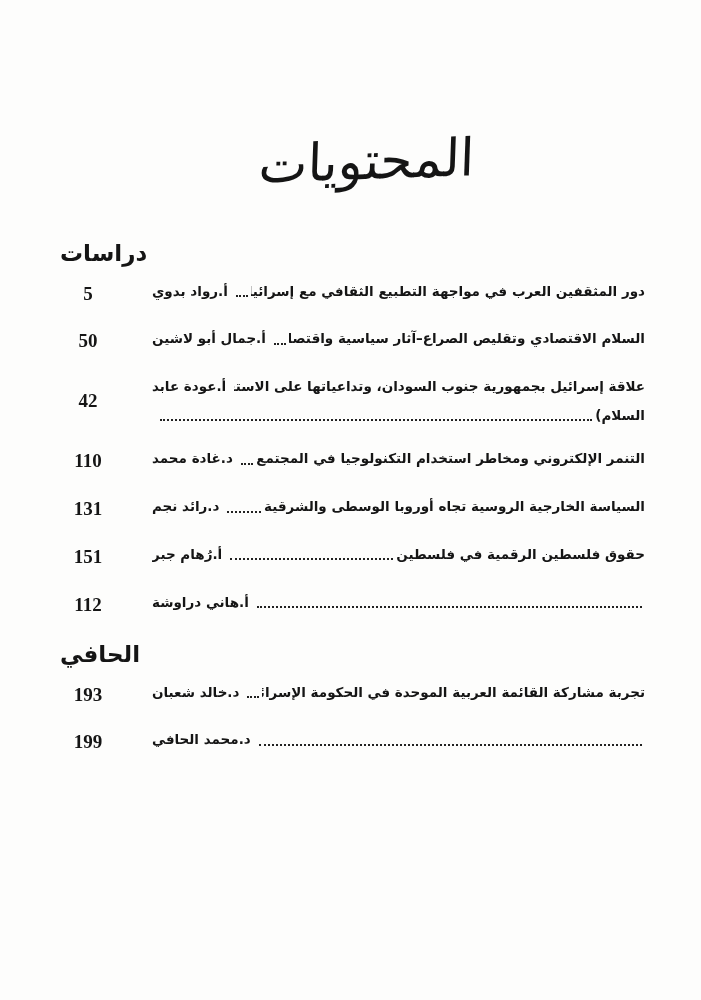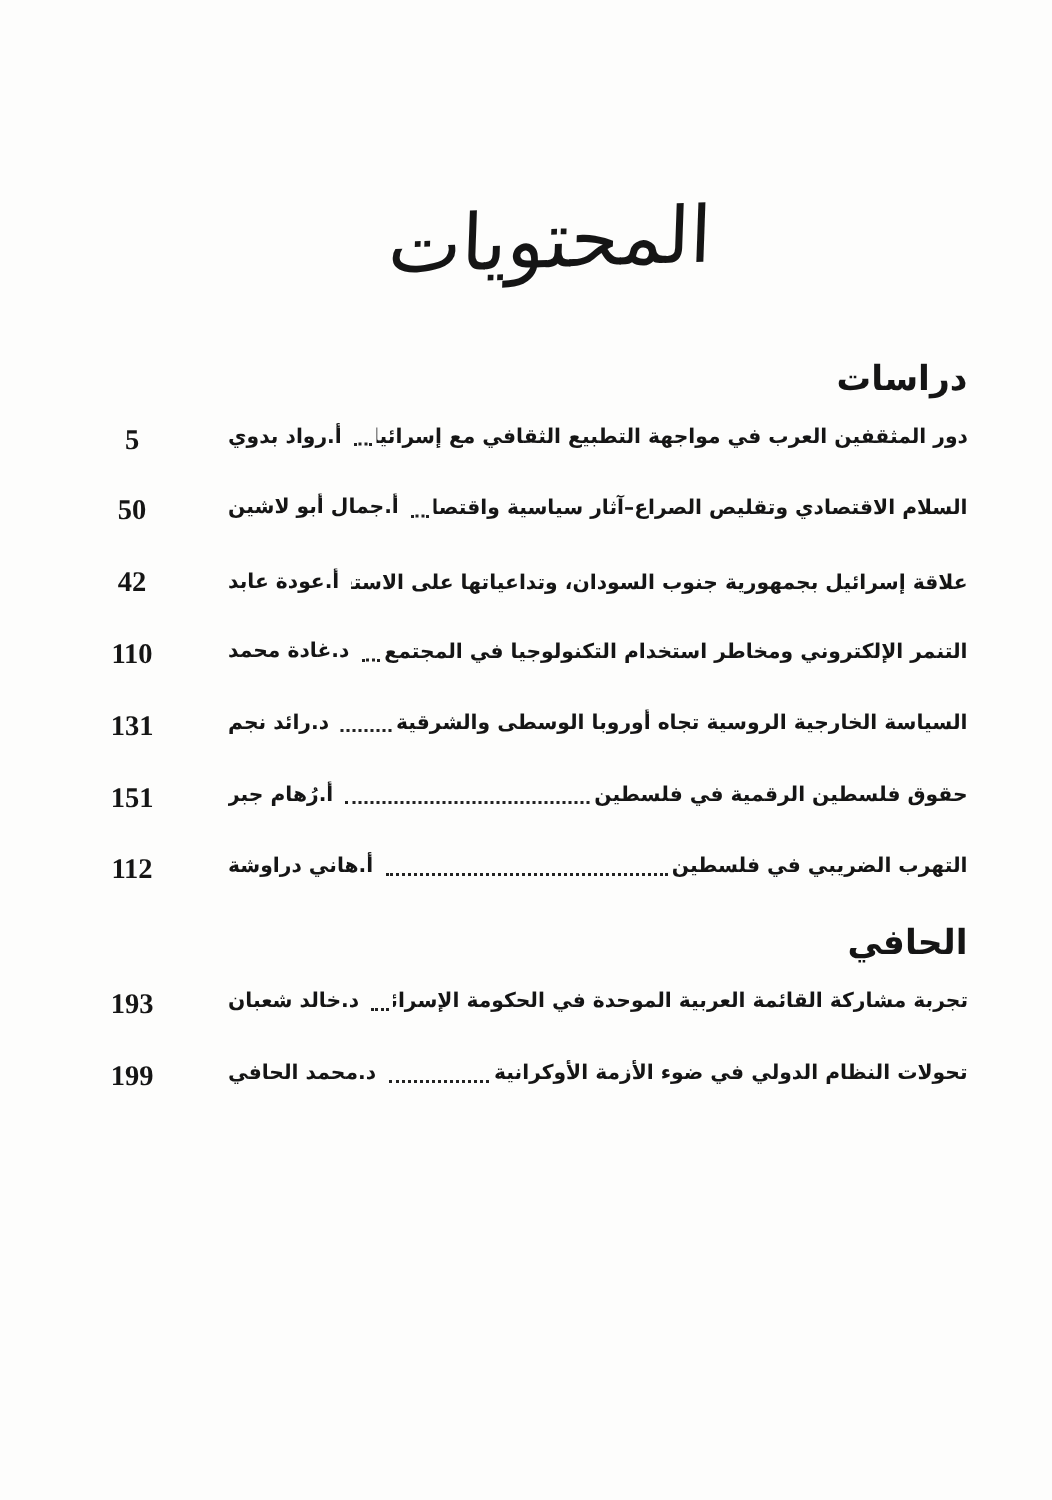--- a/index.html
+++ b/index.html
@@ -25,21 +25,21 @@
     transform: rotate(-2deg) skewX(-4deg);
     position: relative;
     right: -14px;
     letter-spacing: 1px;
   }
   .toc { margin-top: 44px; }
   .section-heading {
     margin: 0 0 16px 0;
     font-size: 23px;
     font-weight: bold;
-    text-align: right;
+    text-align: left;
   }
   .toc-section + .toc-section { margin-top: 18px; }
   .entries { }
   .entry {
     display: flex;
     align-items: flex-start;
     gap: 36px;
     margin-bottom: 24px;
     font-size: 13.5px;
     font-weight: bold;
@@ -101,20 +101,24 @@
     <div class="entry-page">50</div>
   </div>
 
   <div class="entry entry-two-line">
     <div class="entry-main">
       <div class="entry-line">
         <span class="entry-title">علاقة إسرائيل بجمهورية جنوب السودان، وتداعياتها على الاستقرار الداخلي (إتفاقية</span>
         <span class="spacer"></span>
         <span class="entry-author">أ.عودة عابد</span>
       </div>
+      <div class="entry-line">
+        <span class="entry-title">السلام)</span>
+        <span class="leader"></span>
+      </div>
     </div>
     <div class="entry-page">42</div>
   </div>
 
   <div class="entry">
     <div class="entry-main">
       <div class="entry-line">
         <span class="entry-title">التنمر الإلكتروني ومخاطر استخدام التكنولوجيا في المجتمع الفلسطيني</span>
         <span class="leader"></span>
         <span class="entry-author">د.غادة محمد</span>
@@ -141,21 +145,20 @@
         <span class="leader"></span>
         <span class="entry-author">أ.رُهام جبر</span>
       </div>
     </div>
     <div class="entry-page">151</div>
   </div>
 
   <div class="entry">
     <div class="entry-main">
       <div class="entry-line">
-        <span class="entry-title">التهرب الضريبي في فلسطين</span>
         <span class="leader"></span>
         <span class="entry-author">أ.هاني دراوشة</span>
       </div>
     </div>
     <div class="entry-page">112</div>
   </div>
 </div>
   </section>
 
   <section class="toc-section">
@@ -168,21 +171,20 @@
         <span class="leader"></span>
         <span class="entry-author">د.خالد شعبان</span>
       </div>
     </div>
     <div class="entry-page">193</div>
   </div>
 
   <div class="entry">
     <div class="entry-main">
       <div class="entry-line">
-        <span class="entry-title">تحولات النظام الدولي في ضوء الأزمة الأوكرانية</span>
         <span class="leader"></span>
         <span class="entry-author">د.محمد الحافي</span>
       </div>
     </div>
     <div class="entry-page">199</div>
   </div>
 </div>
   </section>
 </div>
 </div>

